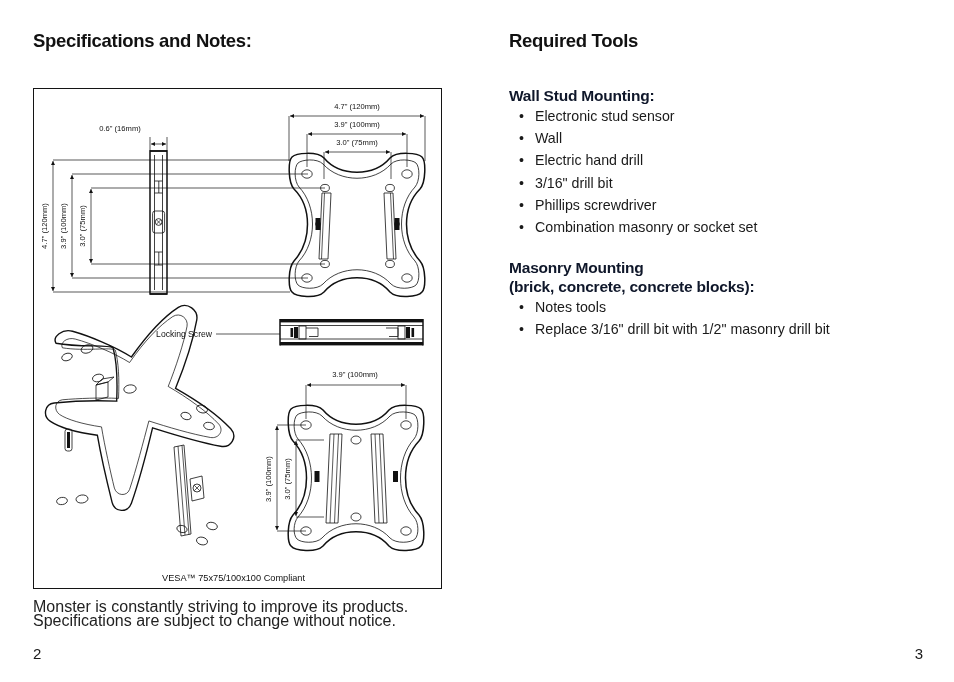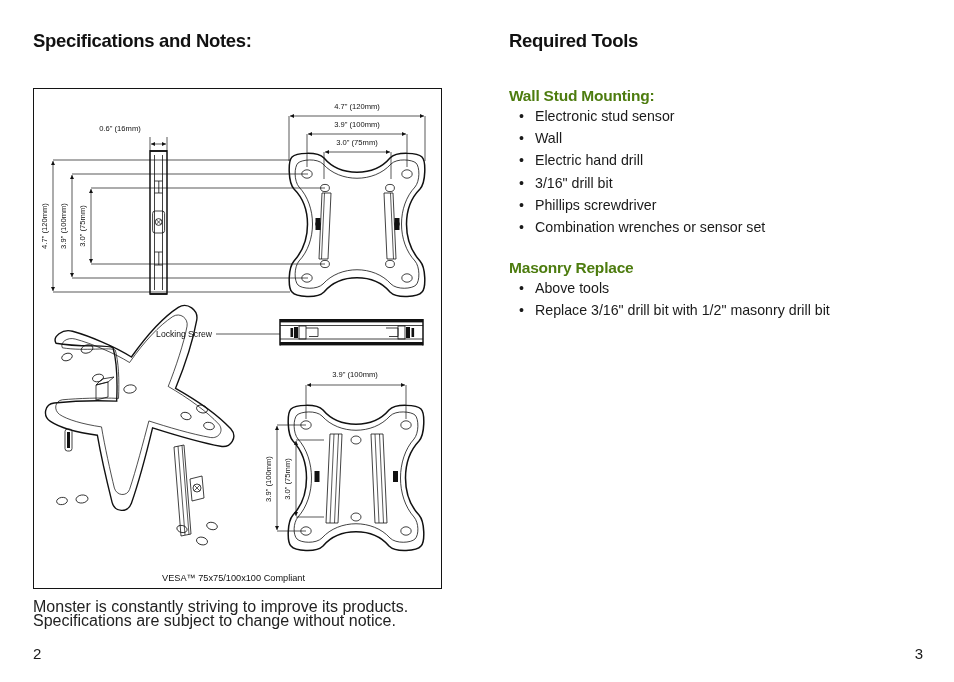--- a/index.html
+++ b/index.html
@@ -35,21 +35,21 @@
     color: #111111;
     white-space: nowrap;
   }
   .col-left .h-main { left: 0; }
   .col-right .h-main { left: 0; }
 
   .h-sub {
     font-size: 15.5px;
     font-weight: bold;
     letter-spacing: -0.2px;
-    color: #4d7c0f;
+    color: #0f172a;
     white-space: nowrap;
     line-height: 19px;
   }
 
   
   .section-wall { position: absolute; left: 0; top: 86px; }
   .section-masonry { position: absolute; left: 0; top: 258px; }
 
   ul.tool-list {
     list-style: none;
@@ -444,31 +444,32 @@
         <li>
           <span class="bullet">•</span>
           <span>3/16" drill bit</span>
         </li>
         <li>
           <span class="bullet">•</span>
           <span>Phillips screwdriver</span>
         </li>
         <li>
           <span class="bullet">•</span>
-          <span>Combination wrenches or sensor set</span>
+          <span>Combination masonry or socket set</span>
         </li>
       </ul>
     </div>
 
     <div class="section-masonry">
-      <div class="h-sub">Masonry Replace</div>
+      <div class="h-sub">Masonry Mounting</div>
+      <div class="h-sub">(brick, concrete, concrete blocks):</div>
       <ul class="tool-list list-masonry">
         <li>
           <span class="bullet">•</span>
-          <span>Above tools</span>
+          <span>Notes tools</span>
         </li>
         <li>
           <span class="bullet">•</span>
           <span>Replace 3/16" drill bit with 1/2" masonry drill bit</span>
         </li>
       </ul>
     </div>
   </div>
 
   <div class="pagenum pagenum-left">2</div>

